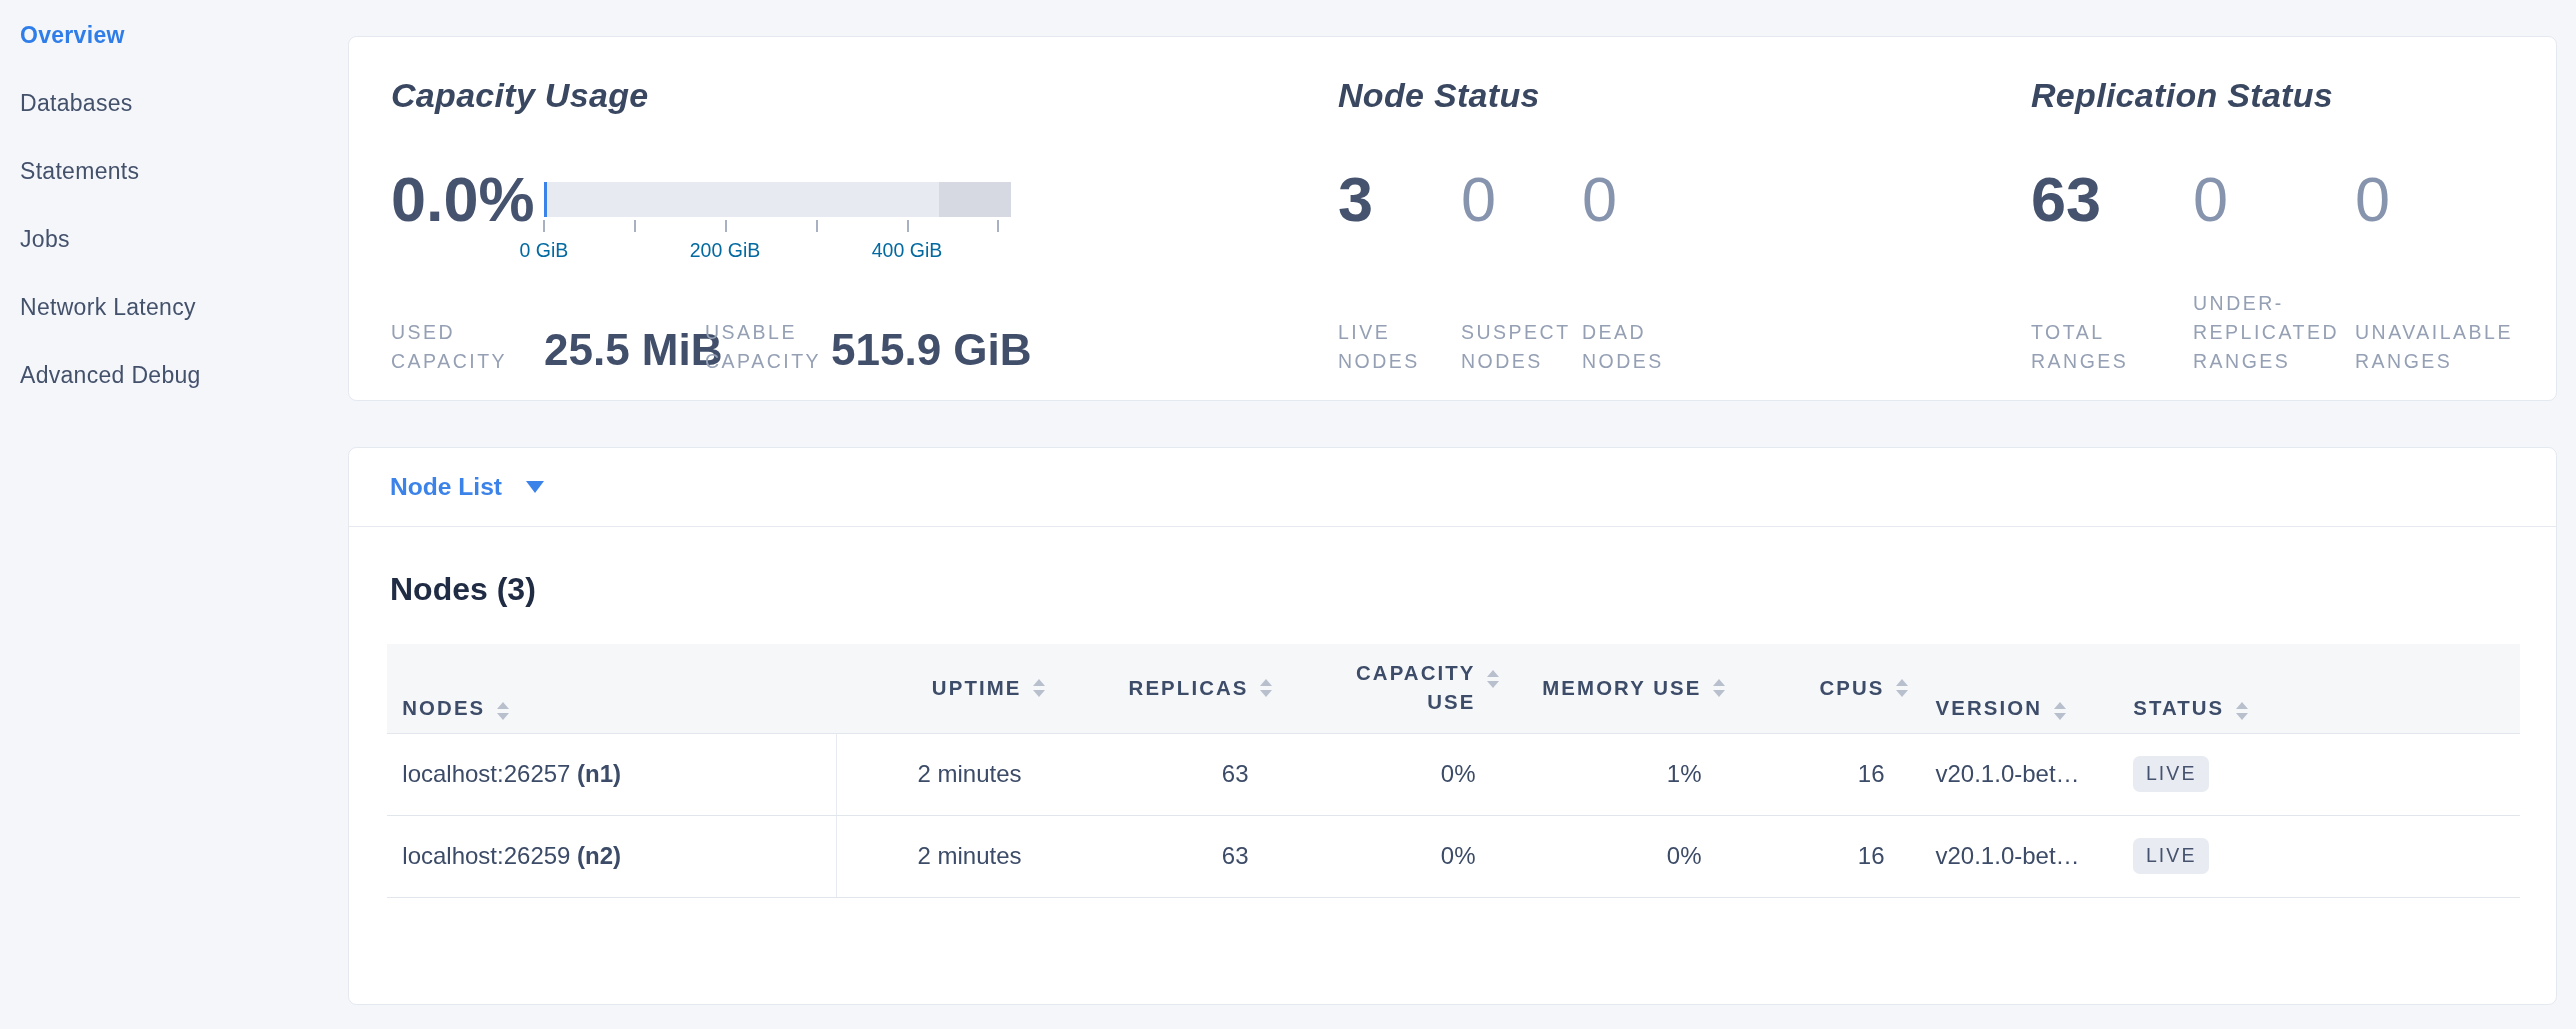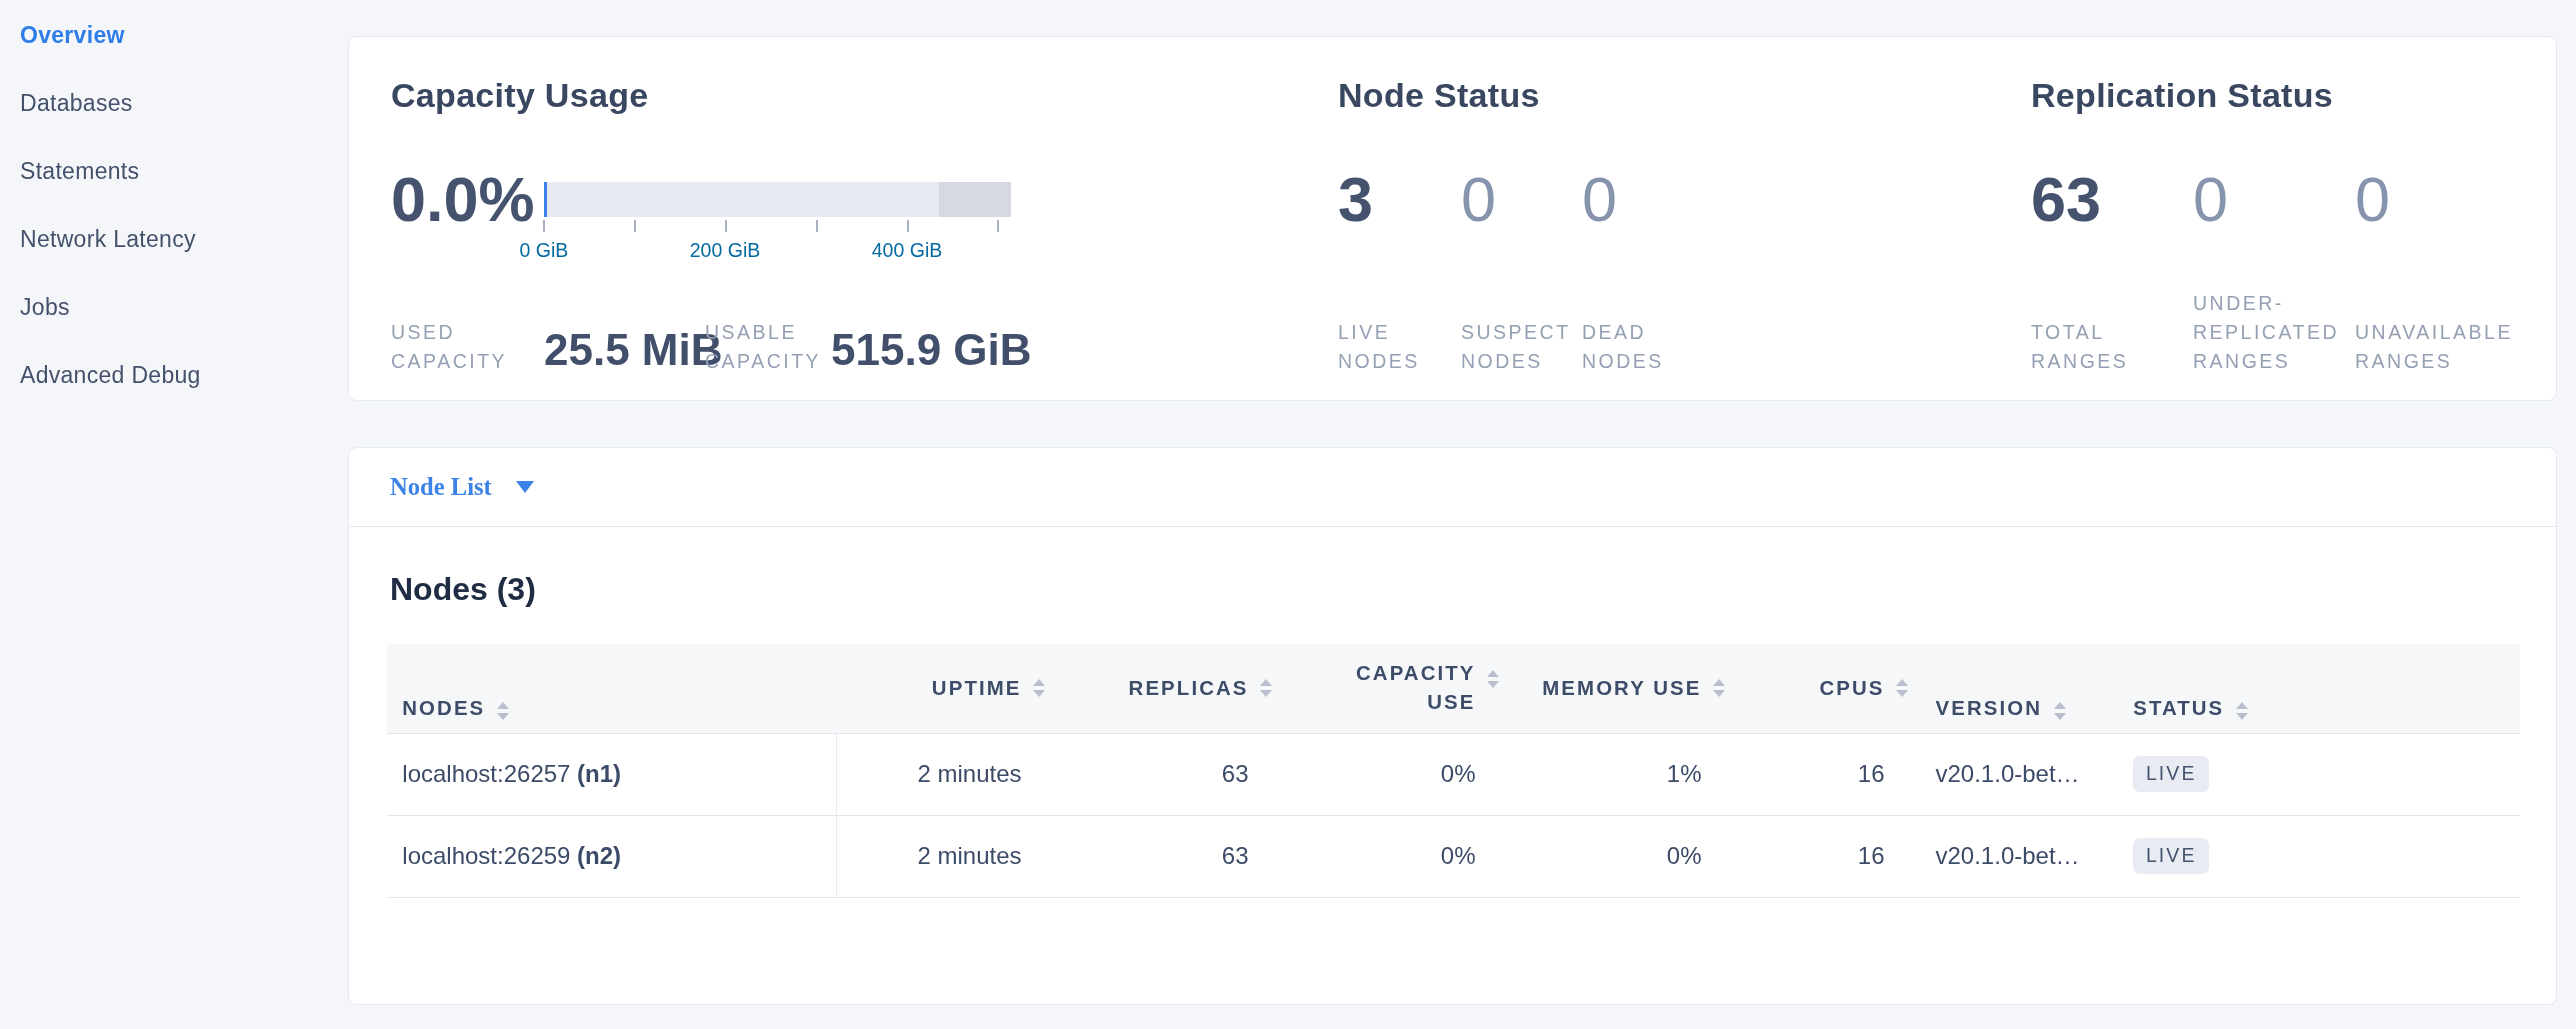--- a/index.html
+++ b/index.html
@@ -20,21 +20,21 @@
   .nav-item.active { color:#2e7de9; font-weight:bold; }
 
   
   .card {
     position:absolute; left:348px; width:2209px; background:#ffffff;
     border:0.8px solid #e4e8ef; border-radius:8.5px;
   }
   .card-top { top:36px; height:365px; }
   .card-bottom { top:447px; height:558px; }
 
-  .section-title { position:absolute; top:39px; font-size:34px; font-weight:600; color:#3a4760; letter-spacing:0.3px; }
+  .section-title { position:absolute; top:39px; font-size:34px; font-weight:600; color:#3a4760; letter-spacing:0.3px;font-style:italic; }
 
   .big-stat { position:absolute; top:126px; font-size:63px; font-weight:600; color:#46536e; }
   .big-stat.muted { color:#8794ae; font-weight:500; }
 
   .stat-label {
     position:absolute; bottom:24px; font-size:19.5px; letter-spacing:2.5px;
     line-height:29px; color:#95a0b4; font-weight:500;
   }
   .stat-value { position:absolute; bottom:25.5px; font-size:44px; font-weight:600; color:#414f6b; }
 
@@ -42,21 +42,21 @@
   .cap-bar { position:absolute; left:195px; top:145px; width:467px; height:35px; background:#e8eaf1; }
   .cap-bar .seg-other { position:absolute; right:0; top:0; height:100%; width:72px; background:#d6d9e1; }
   .cap-bar .seg-used  { position:absolute; left:0; top:0; height:100%; width:3.4px; background:#3b82e9; }
   .tick { position:absolute; top:183px; width:1.7px; height:12px; background:#a8b1c2; }
   .tick-label { position:absolute; top:202px; transform:translateX(-50%); font-size:19.5px; color:#0369a1; white-space:nowrap; }
 
   
   .panel-header {
     height:79px; border-bottom:0.8px solid #e6e9f0; display:flex; align-items:center; padding-left:41px;
   }
-  .dropdown { display:flex; align-items:center; gap:24px; cursor:pointer;font-family:Liberation Serif, serif; }
+  .dropdown { display:flex; align-items:center; gap:24px; cursor:pointer; }
   .dropdown-label { font-size:24.6px; font-weight:600; color:#3b82e9; }
   .caret-down { width:0; height:0; border-left:9.3px solid transparent; border-right:9.3px solid transparent; border-top:12px solid #3b82e9; }
 
   .nodes-heading { margin:44px 0 0 41px; font-size:32px; font-weight:600; color:#202c44; }
 
   table.nodes { border-collapse:collapse; table-layout:fixed; width:2133px; margin:36px 0 0 38px; }
   th {
     height:89px; background:#f6f7f9; font-size:20.4px; font-weight:bold; letter-spacing:2.1px;
     color:#3d4c68; border-bottom:1.7px solid #e3e6ec; position:relative; vertical-align:middle;
     text-align:left; white-space:nowrap;
@@ -83,22 +83,22 @@
     letter-spacing:2.1px; padding:8.5px 12.7px; border-radius:6.8px; line-height:1;
   }
 </style>
 </head>
 <body>
 
 <nav class="sidebar">
   <div class="nav-item active">Overview</div>
   <div class="nav-item">Databases</div>
   <div class="nav-item">Statements</div>
+  <div class="nav-item">Jobs</div>
   <div class="nav-item">Network Latency</div>
-  <div class="nav-item">Jobs</div>
   <div class="nav-item">Advanced Debug</div>
 </nav>
 
 <section class="card card-top">
 
   <h2 class="section-title" style="left:42px;">Capacity Usage</h2>
   <div class="big-stat" style="left:42px;">0.0%</div>
 
   <div class="cap-bar">
     <div class="seg-other"></div>

